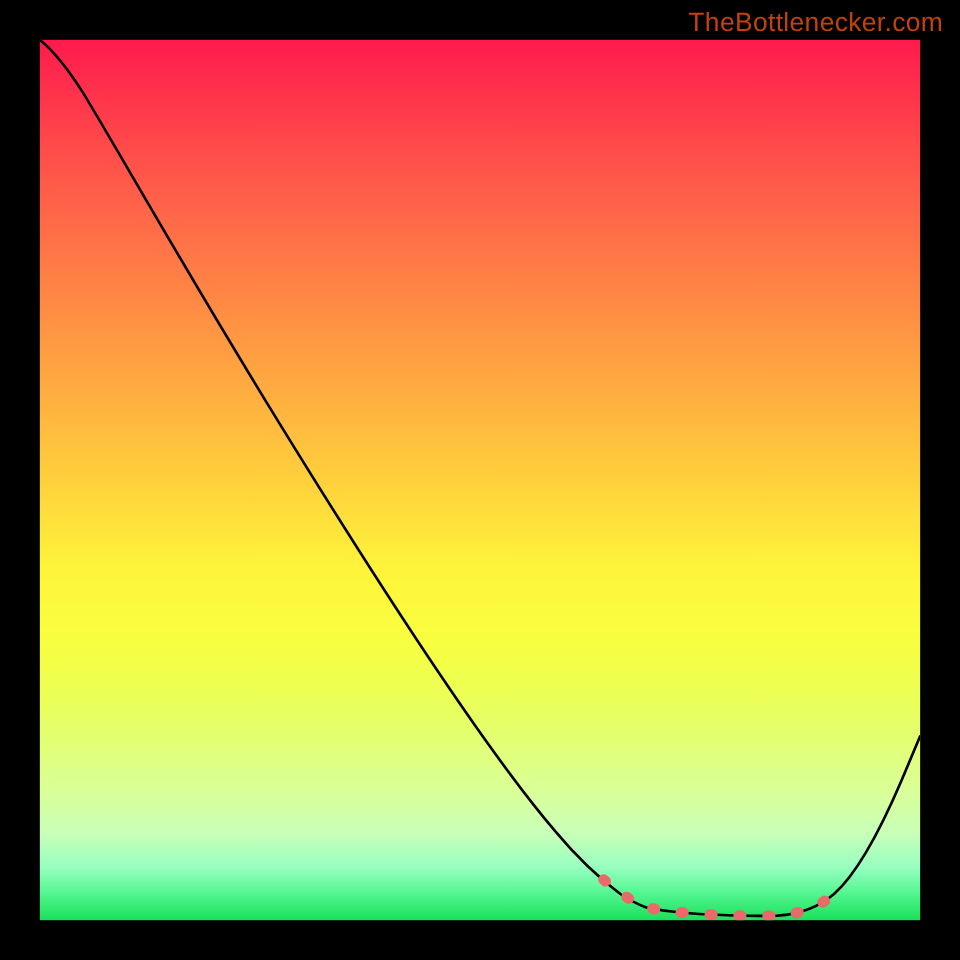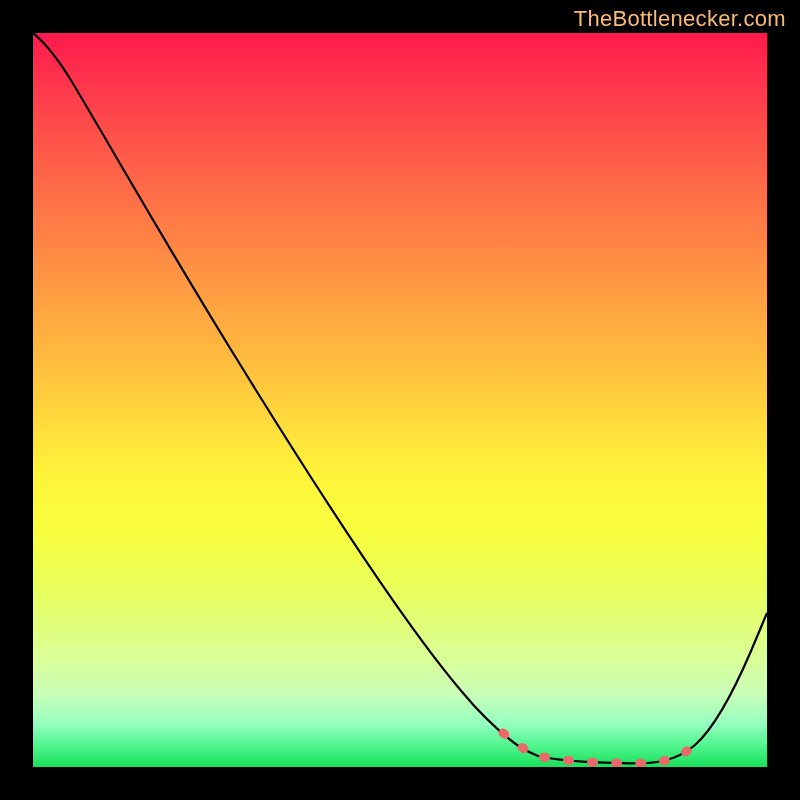--- a/index.html
+++ b/index.html
@@ -51,21 +51,21 @@
   .curve-svg {
     position: absolute;
     inset: 0;
     width: 100%;
     height: 100%;
   }
   .attribution {
     position: absolute;
     top: 6px;
     right: 14px;
-    color: #fdba74;
+    color: #c2410c;
     font-size: 22px;
     letter-spacing: 0.3px;
     font-weight: 400;
   }
 </style>
 </head>
 <body>
 
 <div class="chart-wrap">
 

